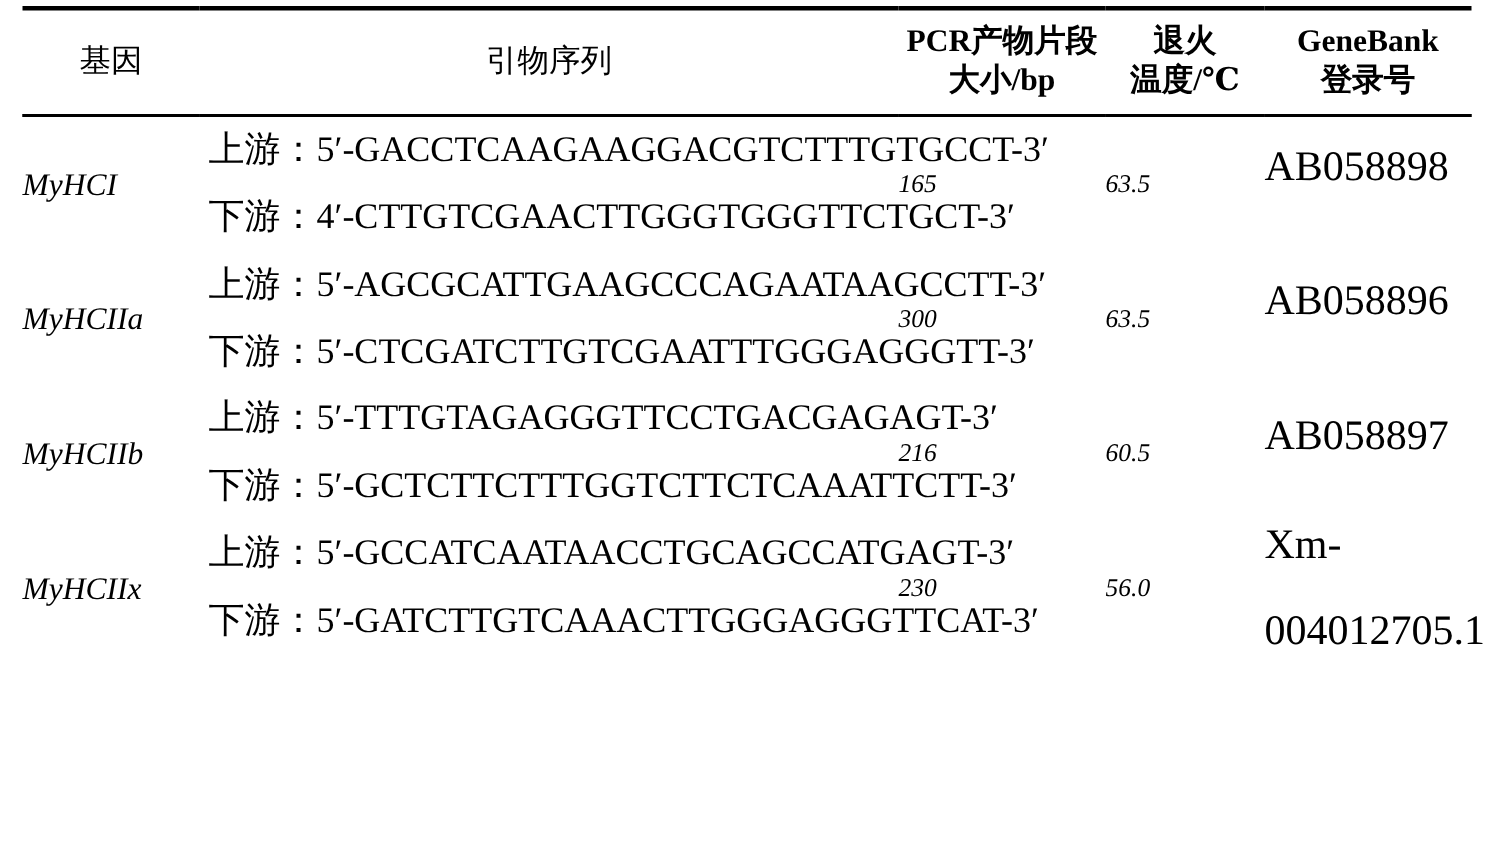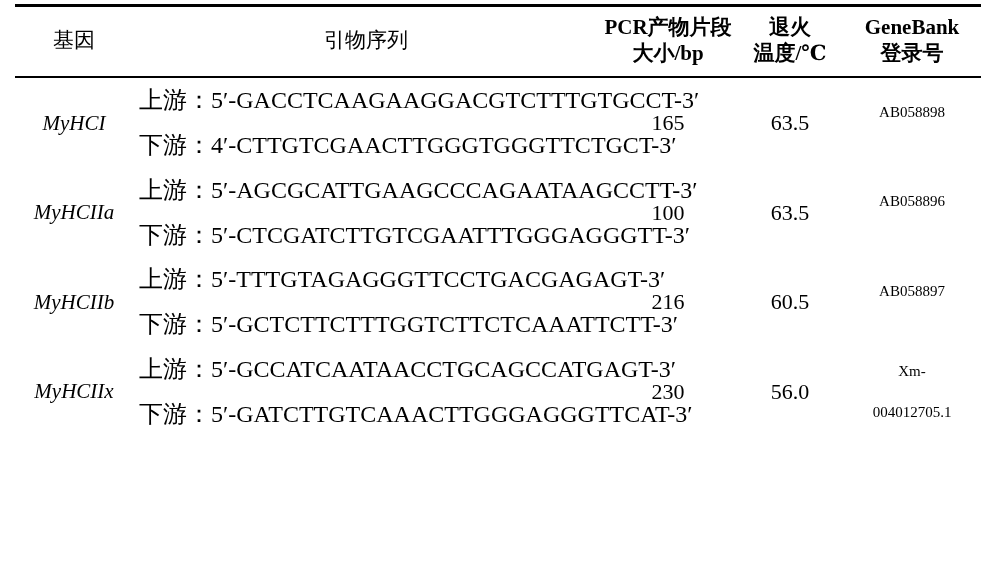--- a/index.html
+++ b/index.html
@@ -32,21 +32,21 @@
     padding: 8px 2px 10px 2px;
     font-weight: normal;
     font-size: 21px;
     vertical-align: middle;
     line-height: 1.22;
     text-align: center;
   }
   td {
     padding: 0;
     vertical-align: middle;
-    text-align: center;
+    text-align: left;
     font-size: 21px;
   }
   .col-gene { width: 118px; }
   .col-seq { width: 466px; }
   .col-size { width: 138px; }
   .col-temp { width: 106px; }
   .col-acc  { width: 138px; }
 
   .gene-cell {
     font-style: italic;
@@ -60,24 +60,25 @@
     white-space: nowrap;
   }
   .seq-line {
     padding: 5px 0;
     line-height: 1.45;
   }
   .seq-line .label {
     font-family: "Liberation Serif", "DejaVu Serif", serif;
   }
   .num-cell {
-    font-size: 22px;
+    font-size: 17px;
+    font-style: italic;
   }
   .acc-cell {
-    font-size: 15px;
+    font-size: 28px;
     line-height: 1.2;
   }
   tr.data-row.bottom-rule > td {
     border-bottom: 3px solid #000;
   }
   .head-sub {
     display: block;
     font-weight: bold;
   }
   .acc-break {
@@ -142,21 +143,21 @@
       <tr class="data-row">
         <td class="gene-cell">MyHCIIa</td>
         <td class="seq-cell">
           <div class="seq-line">
             <span class="label">上游：</span><span>5′-AGCGCATTGAAGCCCAGAATAAGCCTT-3′</span>
           </div>
           <div class="seq-line">
             <span class="label">下游：</span><span>5′-CTCGATCTTGTCGAATTTGGGAGGGTT-3′</span>
           </div>
         </td>
-        <td class="num-cell">100</td>
+        <td class="num-cell">300</td>
         <td class="num-cell">63.5</td>
         <td class="acc-cell">
           <span>AB058896</span>
           <span class="acc-break"></span>
         </td>
       </tr>
 
       <tr class="data-row">
         <td class="gene-cell">MyHCIIb</td>
         <td class="seq-cell">

